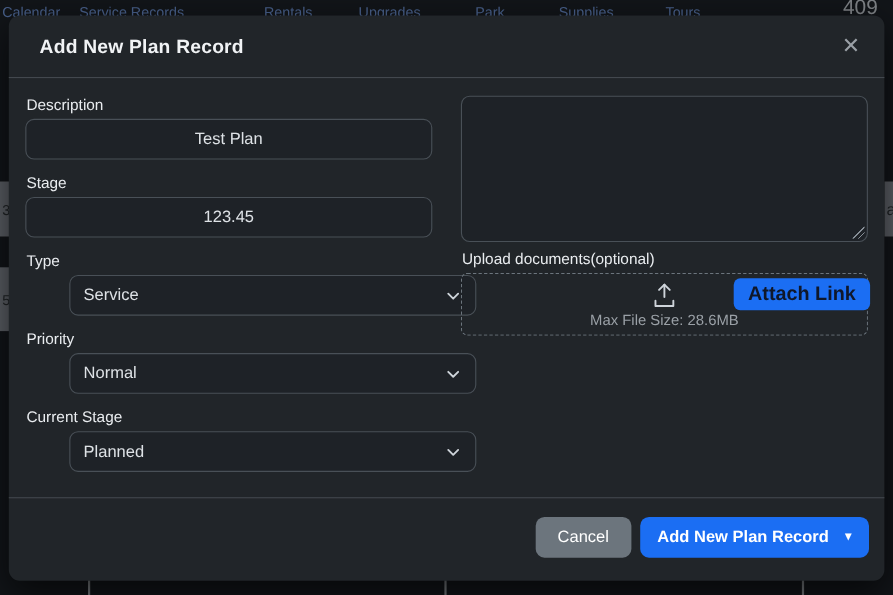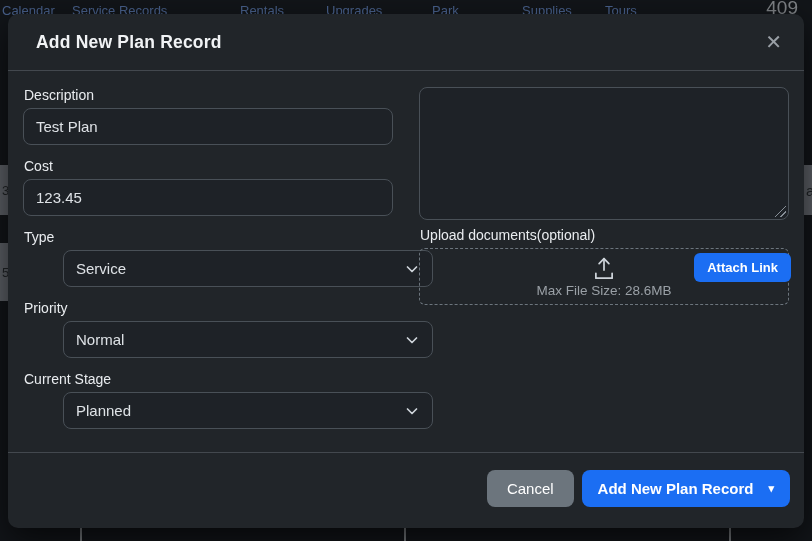--- a/index.html
+++ b/index.html
@@ -35,21 +35,21 @@
              background:none; border:none; padding:4px; font-family:inherit; }
 
   .m-body { flex:1 1 auto; display:flex; gap:26px; padding:16px 15px 0 15px; }
   .col { width:370px; flex:0 0 auto; }
 
   .f-label { display:block; font-size:14px; color:#e9ecef; margin:0 0 5px 1px; }
   .mt { margin-top:13px; }
   .text-input, .select, .notes-area {
       width:100%; background:#1e2227; border:1px solid var(--field-border,#495057);
       border-radius:8px; color:#dee2e6; font-size:15px; font-family:inherit; }
-  .text-input { height:37px; padding:12px 12px; outline:none; }
+  .text-input { height:37px; padding:12px 12px; outline:none;text-align:center; }
   .select { height:37px; display:flex; align-items:center; padding:0 12px; cursor:pointer;margin-left:40px; }
   .select .sel-val { flex:1; }
   .chev { flex:0 0 auto; display:flex; }
 
   .link-row { margin:14px 0 0 12px; }
   .supplies-link { font-size:15px; color:var(--link,#4d94ff); text-decoration:underline; cursor:pointer; }
 
   .notes-label-row { display:flex; align-items:center; gap:8px; margin-bottom:5px; }
   .notes-label-row .f-label { margin:0 0 0 1px; }
   .md-badge { display:inline-flex; align-items:center; justify-content:center;
@@ -62,22 +62,22 @@
         linear-gradient(135deg, transparent 46%, #868e96 46%, #868e96 54%, transparent 54%,
                         transparent 70%, #868e96 70%, #868e96 78%, transparent 78%); }
 
   .upload-label { margin-top:7px; }
   .dropzone { position:relative; height:57px; border:1px dashed #6c757d; border-radius:6px;
               display:flex; flex-direction:column; align-items:center; justify-content:center;
               gap:2px; cursor:pointer; }
   .upload-icon { display:flex; margin-top:2px; }
   .max-size { font-size:13.5px; color:var(--muted,#9aa0a6); }
   .attach-btn { position:absolute; top:4px; right:-3px; height:29px; padding:0 13px;
-                background:var(--accent,#1b6ef3); color:#ffffff; border:none; border-radius:6px;
-                font-size:13px; font-weight:bold; font-family:inherit; cursor:pointer; }
+                background:var(--accent,#1b6ef3); color:#0f172a; border:none; border-radius:6px;
+                font-size:18px; font-weight:bold; font-family:inherit; cursor:pointer; }
 
   .m-footer { flex:0 0 auto; height:76px; border-top:1px solid #43484e;
               display:flex; align-items:center; justify-content:flex-end; gap:8px;
               padding:0 14px 4px 0; }
   .btn { height:37px; border:none; border-radius:8px; font-size:15px; font-family:inherit;
          color:#fff; cursor:pointer; display:inline-flex; align-items:center; }
   .btn-cancel { background:var(--cancel,#6c757d); padding:0 20px; }
   .btn-submit { background:var(--accent,#1b6ef3); padding:0 16px; font-weight:bold; }
   .btn-submit .caret { margin-left:15px; font-size:11px; line-height:1; }
 </style>
@@ -86,21 +86,21 @@
 
 <div class="stage">
 
   <div class="page-bg">
     <div class="topnav">
       <span class="nav-frag" style="left:2px">Calendar</span>
       <span class="nav-frag" style="left:72px">Service Records</span>
       <span class="nav-frag" style="left:240px">Rentals</span>
       <span class="nav-frag" style="left:326px">Upgrades</span>
       <span class="nav-frag" style="left:432px">Park</span>
-      <span class="nav-frag" style="left:522px">Supplies</span>
+      <span class="nav-frag" style="left:508px">Supplies</span>
       <span class="nav-frag" style="left:605px">Tours</span>
       <span class="corner-text">409</span>
     </div>
     <div class="row-block b1">3</div>
     <div class="row-block b2">5</div>
     <div class="cell-right">a</div>
     <div class="vline v1"></div>
     <div class="vline v2"></div>
     <div class="vline v3"></div>
   </div>
@@ -113,21 +113,21 @@
       <span class="m-title">Add New Plan Record</span>
       <button class="m-close">✕</button>
     </div>
 
     <div class="m-body">
 
       <div class="col">
         <label class="f-label">Description</label>
         <input class="text-input" type="text" value="Test Plan" style="">
 
-        <label class="f-label mt">Cost</label>
+        <label class="f-label mt">Stage</label>
         <input class="text-input" type="text" value="123.45" style="">
 
 
         <label class="f-label mt">Type</label>
         <div class="select">
           <span class="sel-val">Service</span>
           <span class="chev">
             <svg width="16" height="16" viewBox="0 0 16 16">
                 <path d="M3.5 6 L8 10.5 L12.5 6" fill="none" stroke="#ced4da" stroke-width="1.7" stroke-linecap="round" stroke-linejoin="round"></path>
               </svg>

